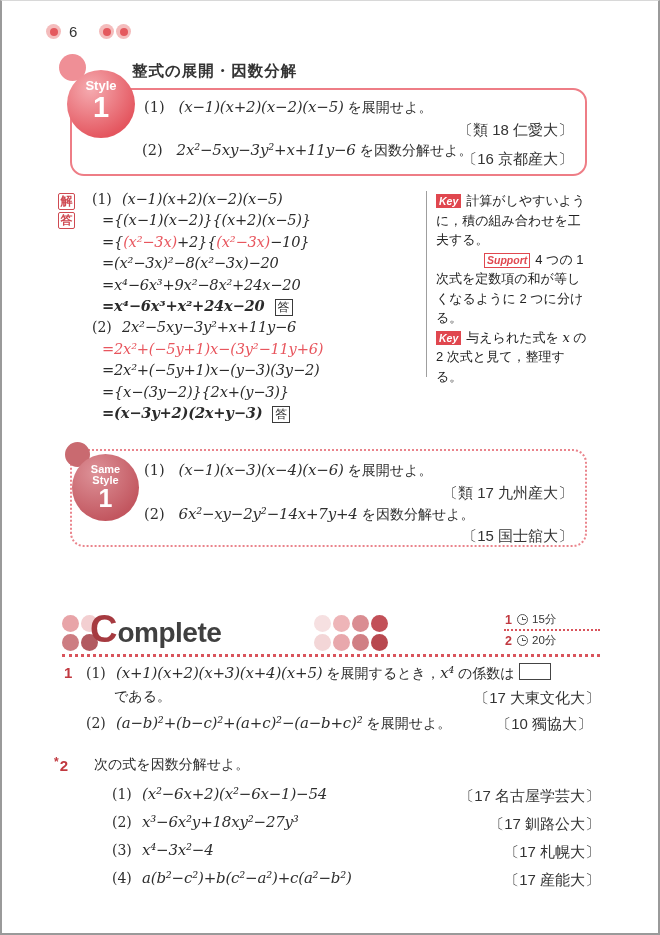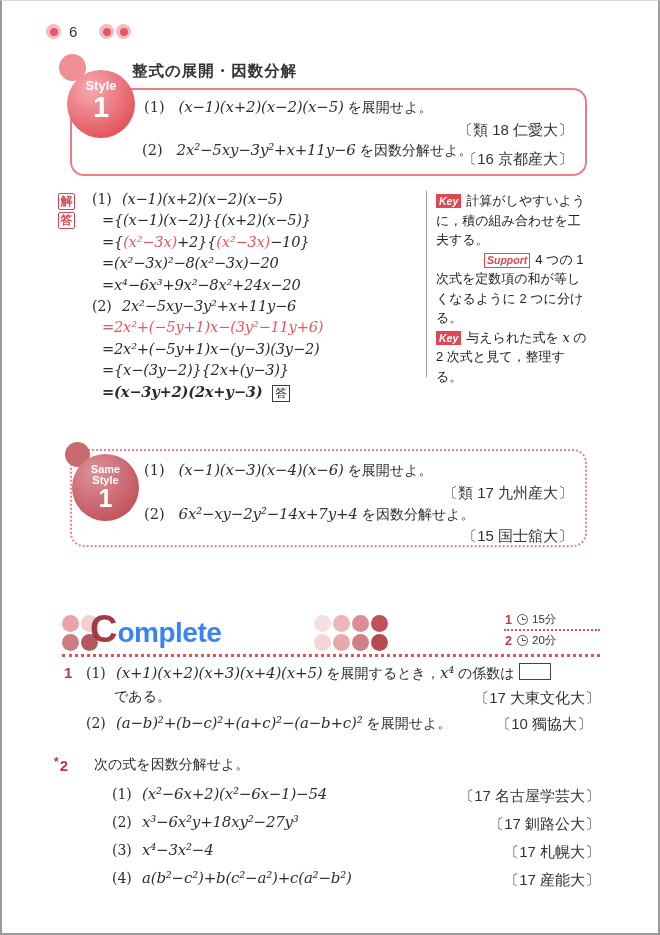--- a/index.html
+++ b/index.html
@@ -69,21 +69,21 @@
   #ssp-row1{left:72px;top:10px;} #ssp-src1{right:12px;top:33px;}
   #ssp-row2{left:72px;top:54px;} #ssp-src2{right:12px;top:76px;text-align:center;}
 
   
   #complete{left:60px;top:611px;width:538px;height:46px;}
   .circ{position:absolute;width:17px;height:17px;border-radius:50%;}
   #logo-left{position:absolute;left:0;top:3px;width:38px;height:38px;}
   #logo-right{position:absolute;left:252px;top:3px;width:76px;height:38px;}
   #logo-text{position:absolute;left:28px;top:-4px;display:flex;align-items:baseline;}
   #logo-c{color:#a63a40;font-size:38px;font-weight:bold;font-family:"Liberation Sans",sans-serif;}
-  #logo-rest{color:#3b82f6;font-size:28px;font-weight:bold;letter-spacing:-0.5px;}
+  #logo-rest{color:#404040;font-size:28px;font-weight:bold;letter-spacing:-0.5px;}
   #times{position:absolute;right:0;top:-2px;width:96px;}
   .time-row{display:flex;align-items:center;height:19px;gap:4px;font-size:11.5px;color:#333;}
   .time-row.first{border-bottom:2px dotted #d9545c;}
   .time-num{color:#c13940;font-weight:bold;font-size:12.5px;width:9px;text-align:center;}
   .clock{width:11px;height:11px;border:1.3px solid #555;border-radius:50%;position:relative;display:inline-block;box-sizing:border-box;}
   .clock::before{content:"";position:absolute;left:4px;top:1.5px;width:1.2px;height:3.5px;background:#555;}
   .clock::after{content:"";position:absolute;left:4.5px;top:4px;width:3px;height:1.2px;background:#555;}
   #complete-rule{position:absolute;left:0;top:42px;width:538px;border-top:3px dotted #d9545c;}
 
   
@@ -146,20 +146,21 @@
     <div id="kai-badge">
       <div class="kai-sq">解</div>
       <div class="kai-sq">答</div>
     </div>
     <div id="sol-lines">
       <div class="sol-line"><span class="sol-label">(1)</span><span class="m">(x−1)(x+2)(x−2)(x−5)</span></div>
       <div class="sol-line indent"><span class="m">={(x−1)(x−2)}{(x+2)(x−5)}</span></div>
       <div class="sol-line indent"><span class="m">={</span><span class="m red">(x²−3x)</span><span class="m">+2}{</span><span class="m red">(x²−3x)</span><span class="m">−10}</span></div>
       <div class="sol-line indent"><span class="m">=(x²−3x)²−8(x²−3x)−20</span></div>
       <div class="sol-line indent"><span class="m">=x⁴−6x³+9x²−8x²+24x−20</span></div>
+      <div class="sol-line indent bold"><span class="m">=x⁴−6x³+x²+24x−20</span><span class="ans-box">答</span></div>
       <div class="sol-line"><span class="sol-label">(2)</span><span class="m">2x²−5xy−3y²+x+11y−6</span></div>
       <div class="sol-line indent"><span class="m red">=2x²+(−5y+1)x−(3y²−11y+6)</span></div>
       <div class="sol-line indent"><span class="m">=2x²+(−5y+1)x−(y−3)(3y−2)</span></div>
       <div class="sol-line indent"><span class="m">={x−(3y−2)}{2x+(y−3)}</span></div>
       <div class="sol-line indent bold"><span class="m">=(x−3y+2)(2x+y−3)</span><span class="ans-box">答</span></div>
     </div>
   </div>
 
   <div id="notes" class="abs">
     <div class="note">

